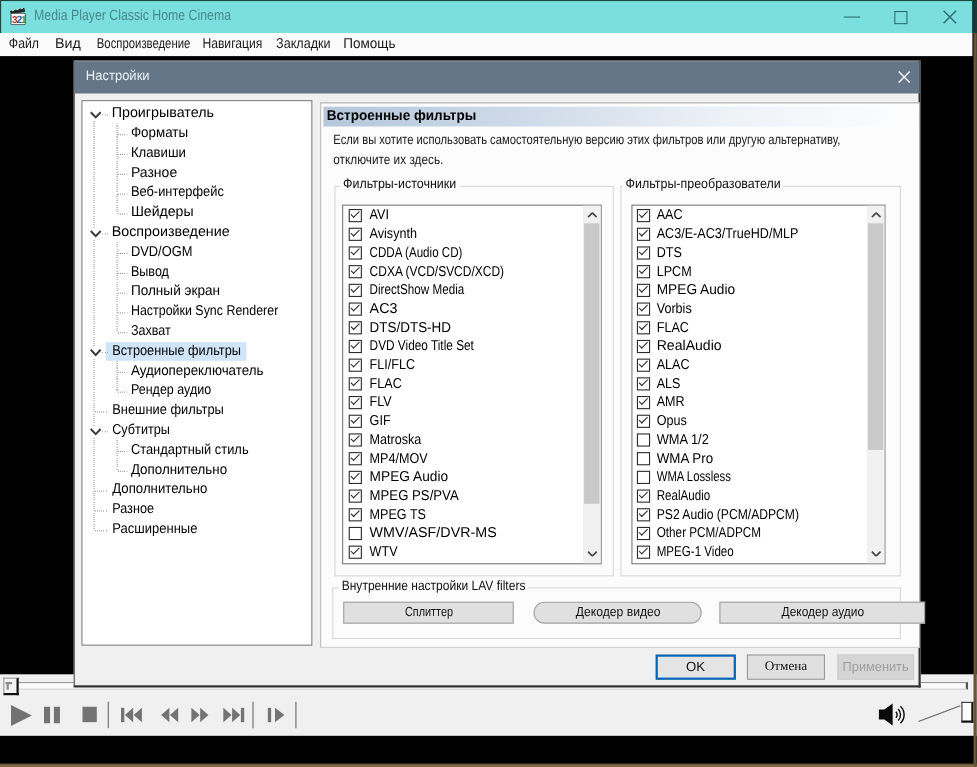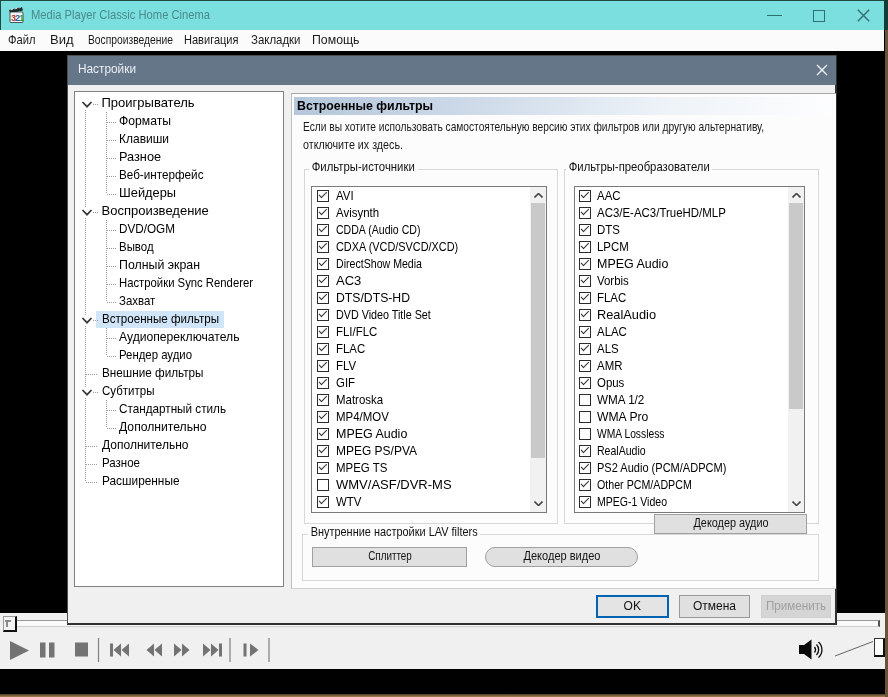--- a/index.html
+++ b/index.html
@@ -326,23 +326,23 @@
   </svg>
 <div class="abs" style="left:789px;top:203px;width:14px;height:206px;background:#c9c9c9;"></div>
 <div class="grp" style="left:302px;top:534px;width:515px;height:45px;"></div>
 <div class="txt" style="left:308px;top:532.2px;transform:translateY(-50%) scaleX(0.8820);font-size:12.4px;color:#111;background:#fcfcfc;padding:0 3px;">Внутренние настройки LAV filters</div>
 <div class="btn" style="left:312px;top:547px;width:153px;height:18px;">
     <div class="bl" style="color:#111;transform:translate(-50%,-50%) scaleX(0.8215);">Сплиттер</div>
   </div>
 <div class="btn" style="left:485px;top:547px;width:151px;height:18px;border-radius:10px;">
     <div class="bl" style="color:#111;transform:translate(-50%,-50%) scaleX(0.9199);">Декодер видео</div>
   </div>
-<div class="btn" style="left:654px;top:514px;width:151px;height:18px;">
+<div class="btn" style="left:654px;top:547px;width:151px;height:18px;padding-left:34px;">
     <div class="bl" style="color:#111;transform:translate(-50%,-50%) scaleX(0.9058);">Декодер аудио</div>
   </div>
 <div class="btn" style="left:596px;top:595px;width:68.5px;height:19px;border:2px solid #0063b1;background:#e4e4e4;">
     <div class="bl" style="color:#111;transform:translate(-50%,-50%) scaleX(1.0000);">OK</div>
   </div>
 <div class="btn" style="left:679px;top:595px;width:69px;height:21px;background:#e0e0e0;border-color:#999;">
-    <div class="bl" style="color:#111;transform:translate(-50%,-50%) scaleX(1.0000);">Отмена</div>
+    <div class="bl" style="color:#111;transform:translate(-50%,-50%) scaleX(1.0000);font-family:Liberation Serif, serif;">Отмена</div>
   </div>
 <div class="btn" style="left:761px;top:595px;width:68px;height:21px;background:#d5d5d5;border-color:#cfcfcf;">
     <div class="bl" style="color:#9f9f9f;transform:translate(-50%,-50%) scaleX(0.9677);">Применить</div>
   </div>
 </body></html>

